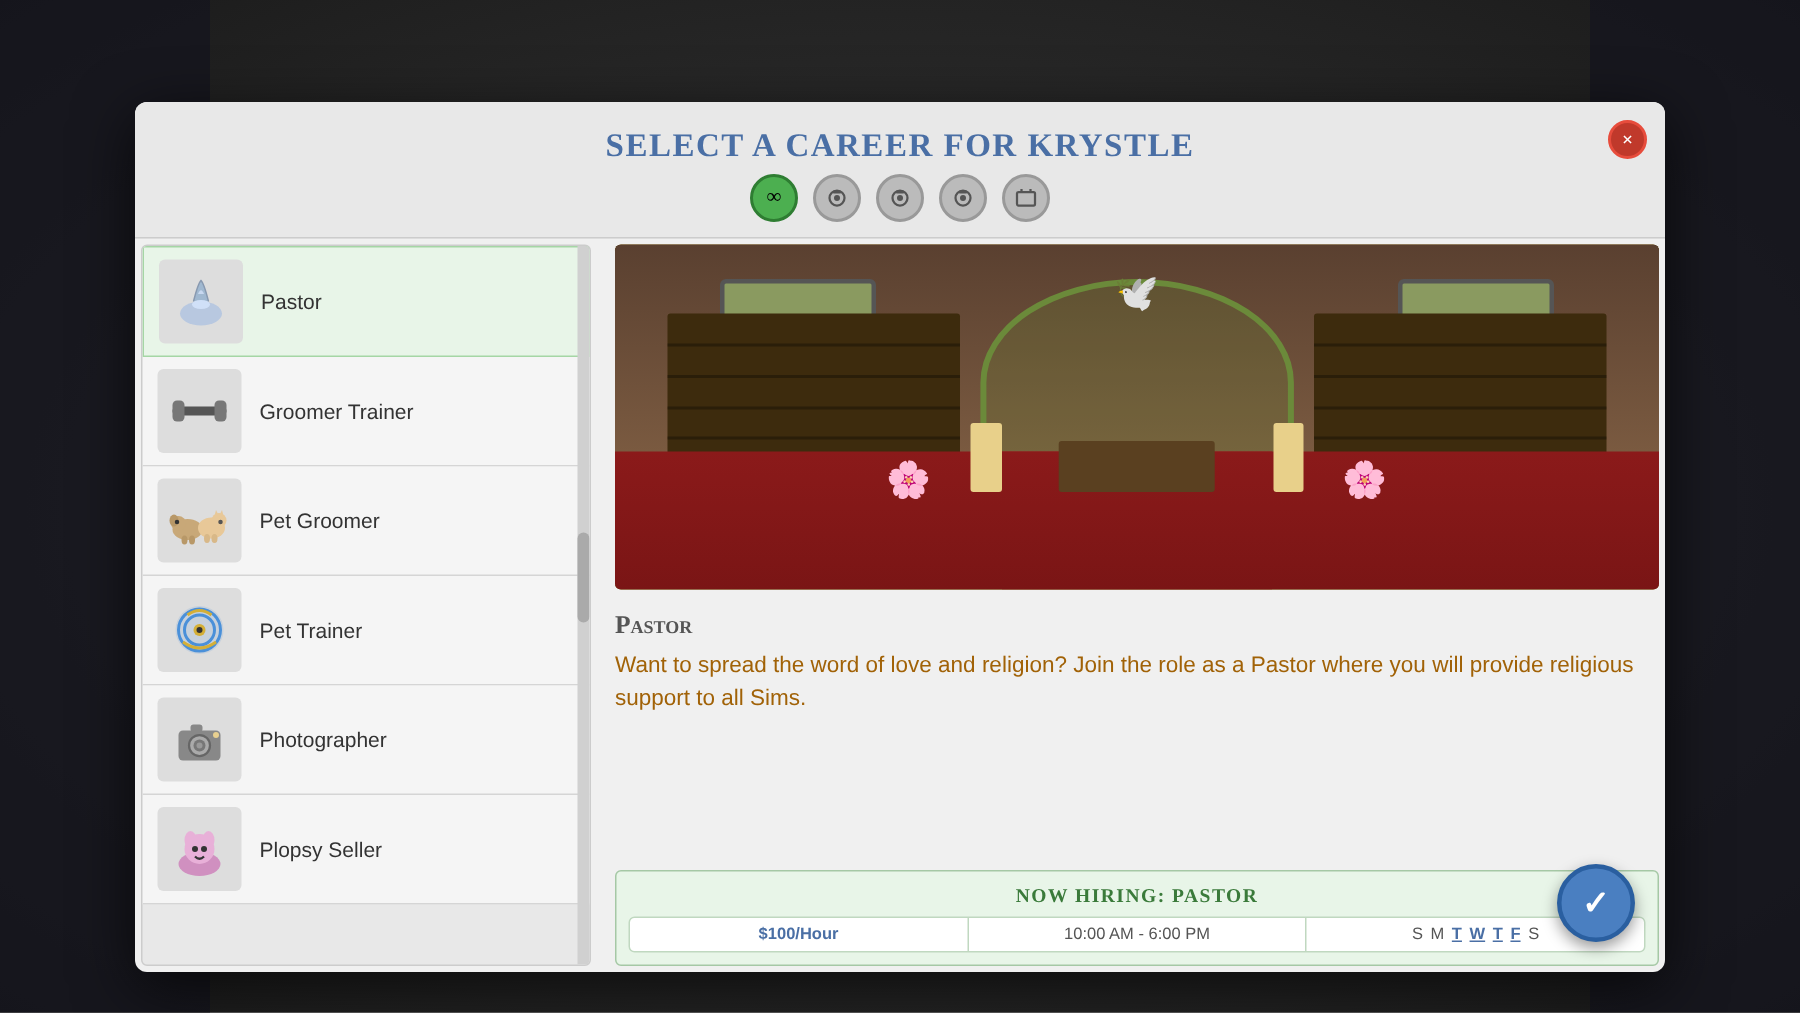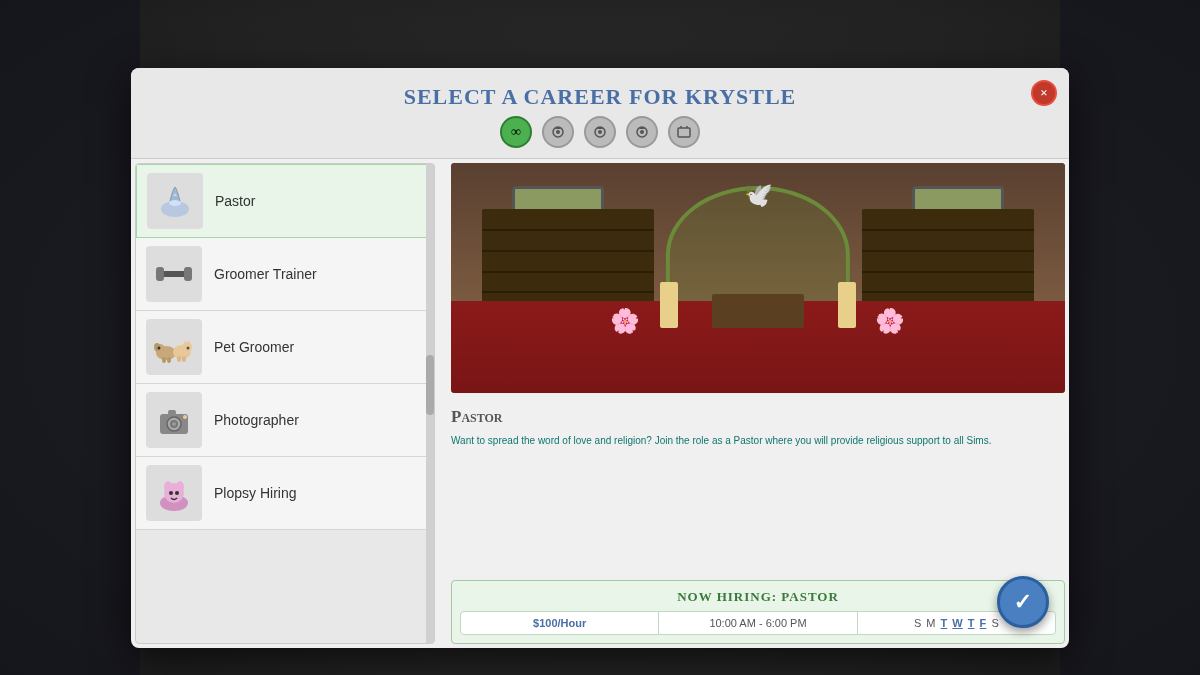--- a/index.html
+++ b/index.html
@@ -31,21 +31,21 @@
       right: 0; top: 0; bottom: 0;
       width: 140px;
       background: rgba(20,20,30,0.7);
       z-index: 1;
     }
     .modal {
       position: relative;
       z-index: 10;
       background: #f0f0f0;
       border-radius: 8px;
-      width: 938px;
+      width: 1020px;
       min-height: 580px;
       box-shadow: 0 10px 40px rgba(0,0,0,0.7);
       display: flex;
       flex-direction: column;
       padding: 0;
       overflow: hidden;
       margin-top: 40px;
     }
     .modal-header {
       background: #e8e8e8;
@@ -326,22 +326,22 @@
     }
     .career-info-title {
       font-size: 17px;
       font-weight: bold;
       color: #555;
       font-variant: small-caps;
       margin-bottom: 6px;
       font-family: 'Georgia', serif;
     }
     .career-info-desc {
-      font-size: 10px;
-      color: #0f766e;
+      font-size: 15px;
+      color: #a16207;
       line-height: 1.5;
       font-family: 'Arial', sans-serif;
     }
     .hiring-banner {
       background: #e8f5e8;
       border: 1px solid #a5c8a5;
       border-radius: 4px;
       padding: 8px;
       text-align: center;
     }
@@ -507,20 +507,34 @@
             <polygon points="32,17 33,13 35,17" fill="#e8c898"></polygon>
             <polygon points="35,17 37,13 38,17" fill="#e8c898"></polygon>
             <circle cx="36" cy="21" r="1.5" fill="#555"></circle>
             <ellipse cx="27" cy="32" rx="2" ry="3" fill="#d8b888"></ellipse>
             <ellipse cx="32" cy="32" rx="2" ry="3" fill="#d8b888"></ellipse>
           </svg>
         </div>
         <div class="career-name">Pet Groomer</div>
       </div>
 
+      <div class="career-item">
+        <div class="career-icon-box">
+          <svg width="40" height="40" viewBox="0 0 40 40">
+            <circle cx="20" cy="20" r="16" fill="#4a90d9" opacity="0.15"></circle>
+            <circle cx="20" cy="20" r="14" fill="none" stroke="#4a90d9" stroke-width="2"></circle>
+            <circle cx="20" cy="20" r="10" fill="none" stroke="#4a90d9" stroke-width="2"></circle>
+            <circle cx="20" cy="20" r="4" fill="#d4af37"></circle>
+            <path d="M12 10 Q20 4 28 10" fill="none" stroke="#d4af37" stroke-width="2"></path>
+            <path d="M9 28 Q20 36 31 28" fill="none" stroke="#d4af37" stroke-width="2"></path>
+            <circle cx="20" cy="20" r="2" fill="#333"></circle>
+          </svg>
+        </div>
+        <div class="career-name">Pet Trainer</div>
+      </div>
 
       <div class="career-item">
         <div class="career-icon-box">
           <svg width="40" height="40" viewBox="0 0 40 40">
             <rect x="6" y="14" width="28" height="20" rx="3" fill="#888"></rect>
             <circle cx="20" cy="24" r="7" fill="#aaa" stroke="#666" stroke-width="1.5"></circle>
             <circle cx="20" cy="24" r="4" fill="#777"></circle>
             <circle cx="20" cy="24" r="2" fill="#999"></circle>
             <rect x="14" y="10" width="8" height="5" rx="2" fill="#888"></rect>
             <circle cx="31" cy="17" r="2" fill="#e8d090"></circle>
@@ -534,21 +548,21 @@
           <svg width="40" height="40" viewBox="0 0 40 40">
             <ellipse cx="20" cy="30" rx="14" ry="8" fill="#d090c0"></ellipse>
             <circle cx="20" cy="20" r="10" fill="#e8b0d8"></circle>
             <ellipse cx="14" cy="14" rx="4" ry="6" fill="#e8b0d8"></ellipse>
             <ellipse cx="26" cy="14" rx="4" ry="6" fill="#e8b0d8"></ellipse>
             <circle cx="17" cy="20" r="2" fill="#333"></circle>
             <circle cx="23" cy="20" r="2" fill="#333"></circle>
             <path d="M17 25 Q20 28 23 25" fill="none" stroke="#333" stroke-width="1.5"></path>
           </svg>
         </div>
-        <div class="career-name">Plopsy Hiring</div>
+        <div class="career-name">Plopsy Seller</div>
       </div>
 
       <div class="scrollbar-track">
         <div class="scrollbar-thumb"></div>
       </div>
     </div>
 
     <div class="career-detail">
 
       <div class="career-image">

